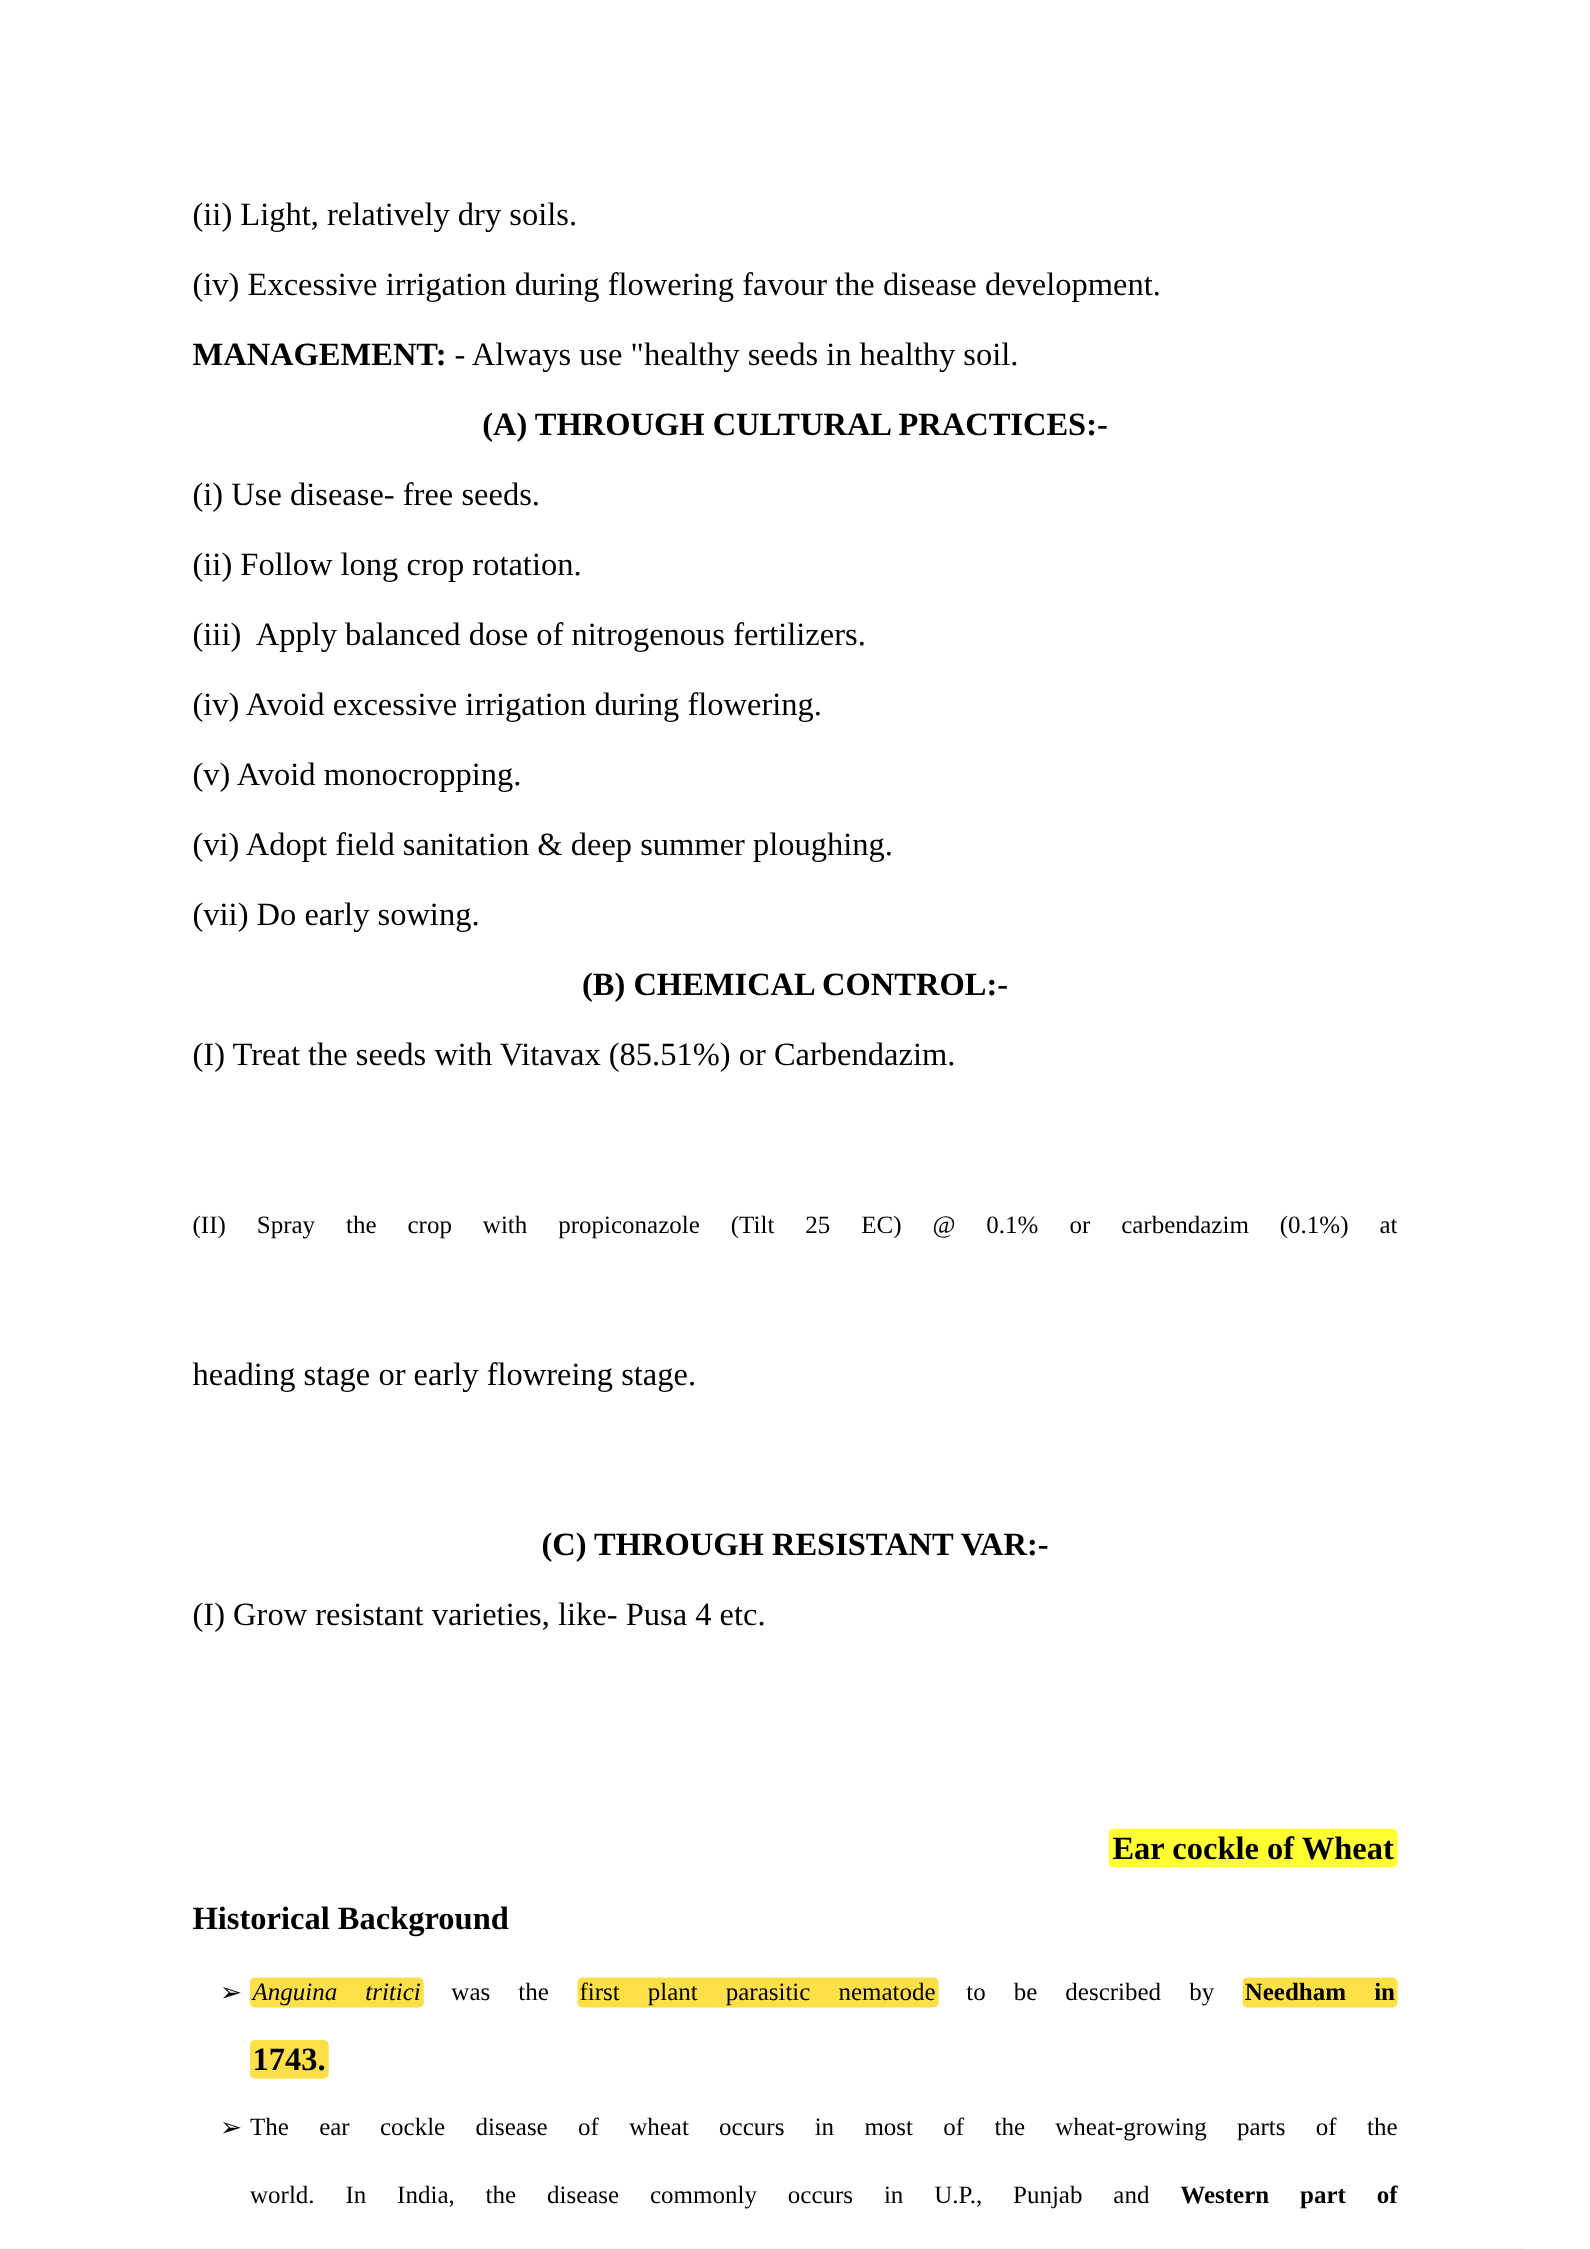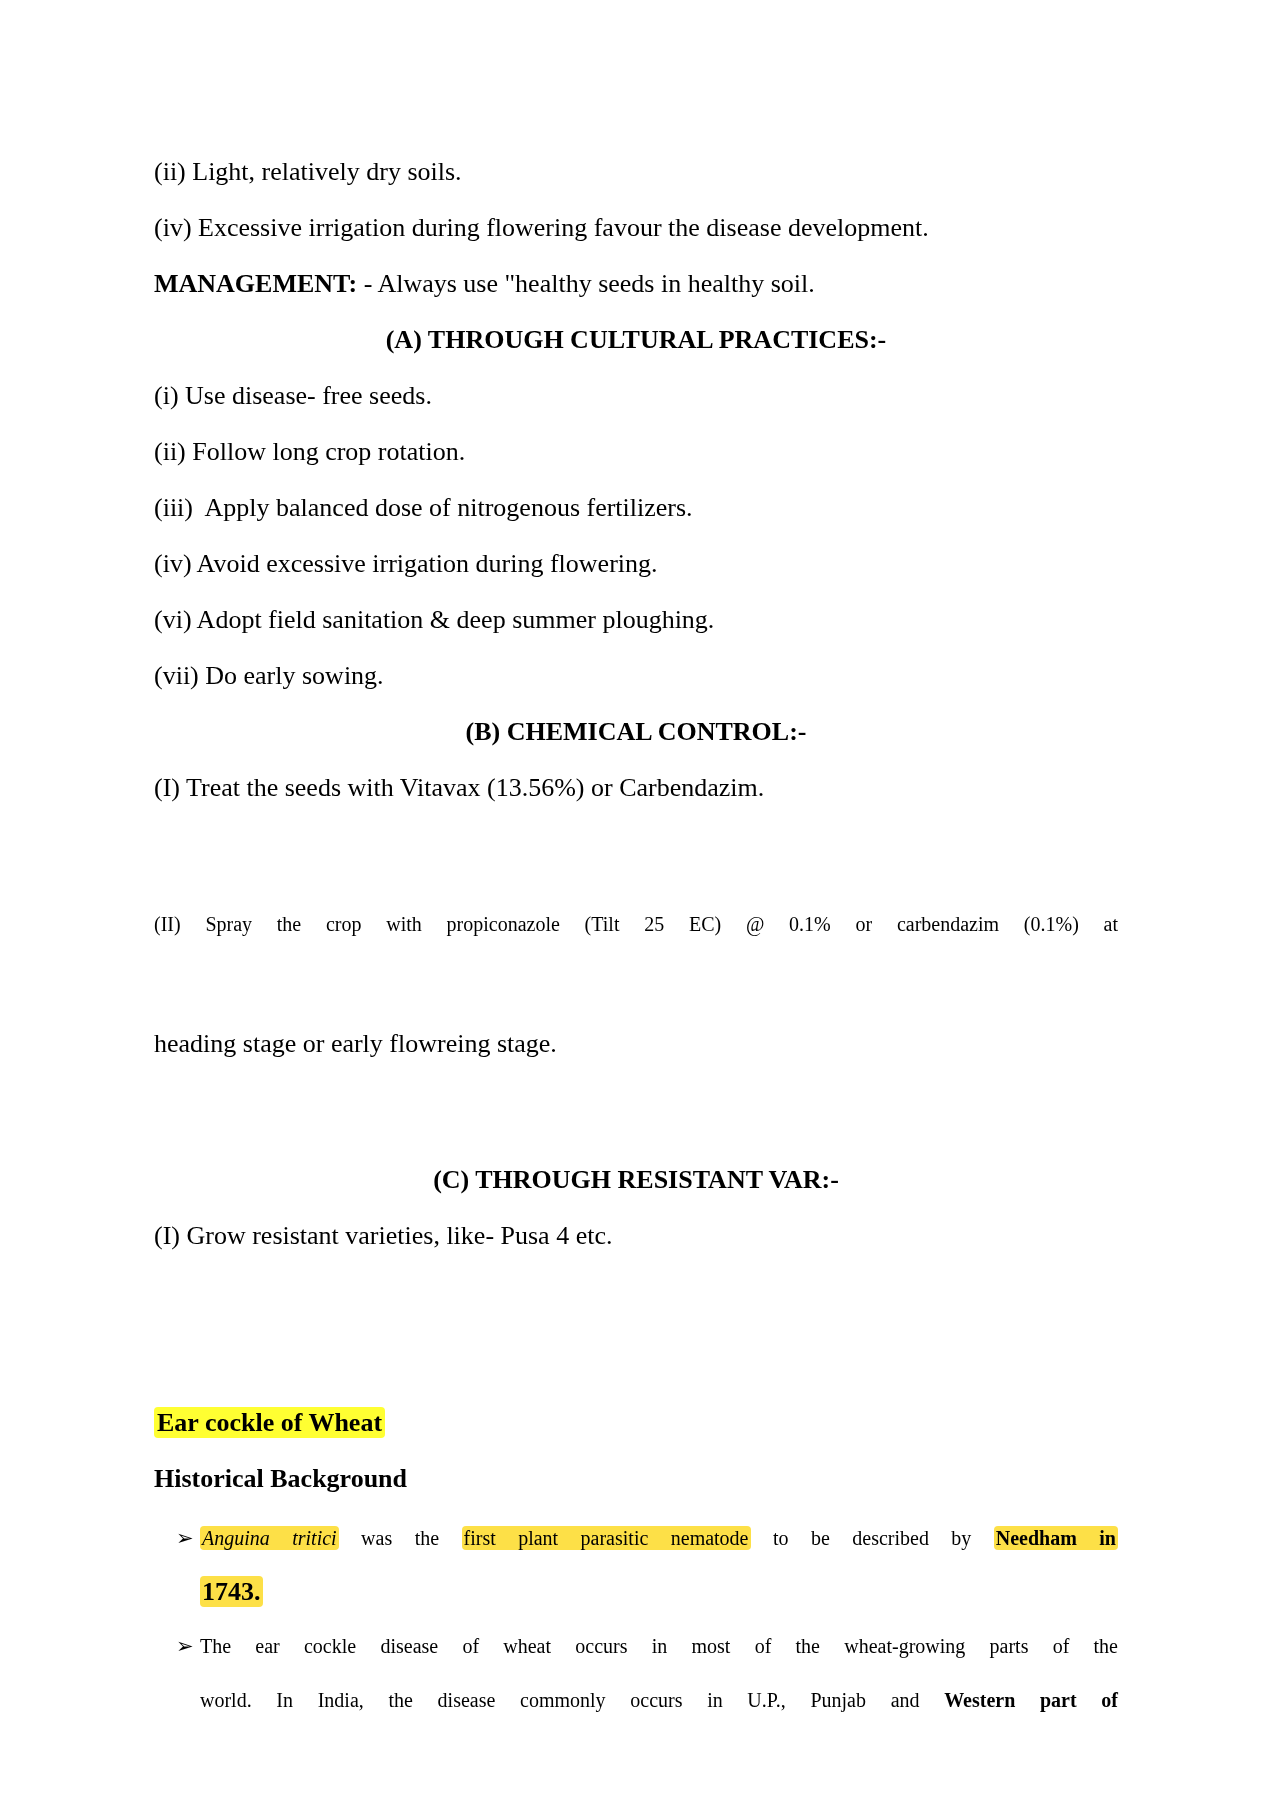--- a/index.html
+++ b/index.html
@@ -30,21 +30,21 @@
     text-align: justify;
     text-align-last: justify;
     white-space: nowrap;
     overflow: visible;
   }
   .plainline { font-size: 26px; line-height: 40px; }
   .doc-title {
     margin-top: 147px;
     font-size: 26px;
     line-height: 40px;
-    text-align: left;
+    text-align: right;
     font-weight: bold;
   }
   .hl-strong { background: #ffff32; padding: 1px 3px; border-radius: 4px; }
   .hl-soft { background: #fde047; padding: 1px 2px; border-radius: 4px; }
   .subheading {
     margin-top: 16px;
     font-size: 26px;
     line-height: 40px;
     font-weight: bold;
   }
@@ -69,26 +69,27 @@
     <p class="para">(iv) Excessive irrigation during flowering favour the disease development.</p>
 
     <p class="para"><span class="bold">MANAGEMENT:</span><span> - Always use "healthy seeds in healthy soil.</span></p>
 
     <p class="para bold">(A) THROUGH CULTURAL PRACTICES:-</p>
 
     <p class="para">(i) Use disease- free seeds.</p>
     <p class="para">(ii) Follow long crop rotation.</p>
     <p class="para">(iii)  Apply balanced dose of nitrogenous fertilizers.</p>
     <p class="para">(iv) Avoid excessive irrigation during flowering.</p>
+    <p class="para">(v) Avoid monocropping.</p>
     <p class="para">(vi) Adopt field sanitation &amp; deep summer ploughing.</p>
     <p class="para">(vii) Do early sowing.</p>
 
     <p class="para bold">(B) CHEMICAL CONTROL:-</p>
 
-    <p class="para">(I) Treat the seeds with Vitavax (13.56%) or Carbendazim.</p>
+    <p class="para">(I) Treat the seeds with Vitavax (85.51%) or Carbendazim.</p>
 
     <div class="para">
       <div class="jline">(II) Spray the crop with propiconazole (Tilt 25 EC) @ 0.1% or carbendazim (0.1%) at</div>
       <div class="plainline">heading stage or early flowreing stage.</div>
     </div>
 
     <p class="para bold">(C) THROUGH RESISTANT VAR:-</p>
 
     <p class="para">(I) Grow resistant varieties, like- Pusa 4 etc.</p>
 

